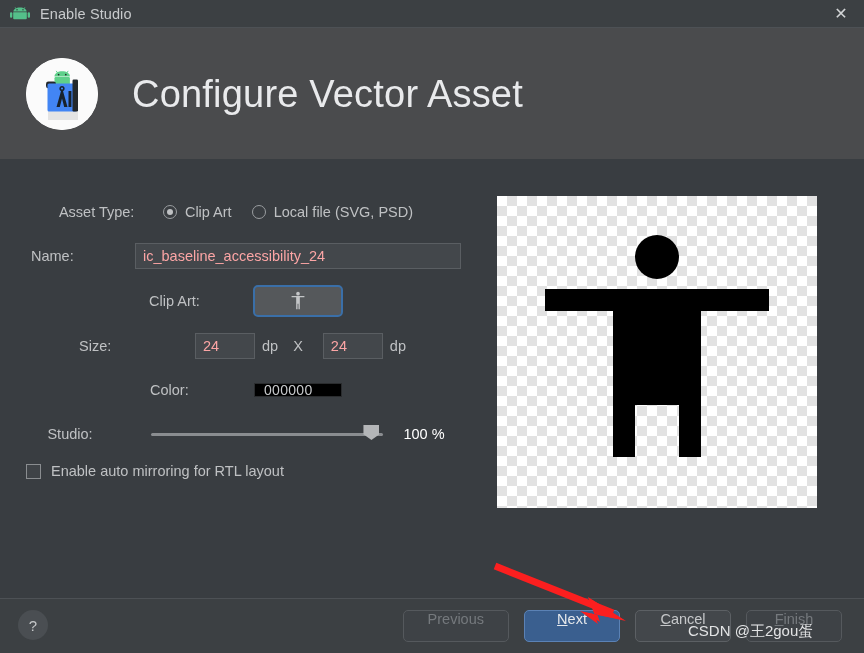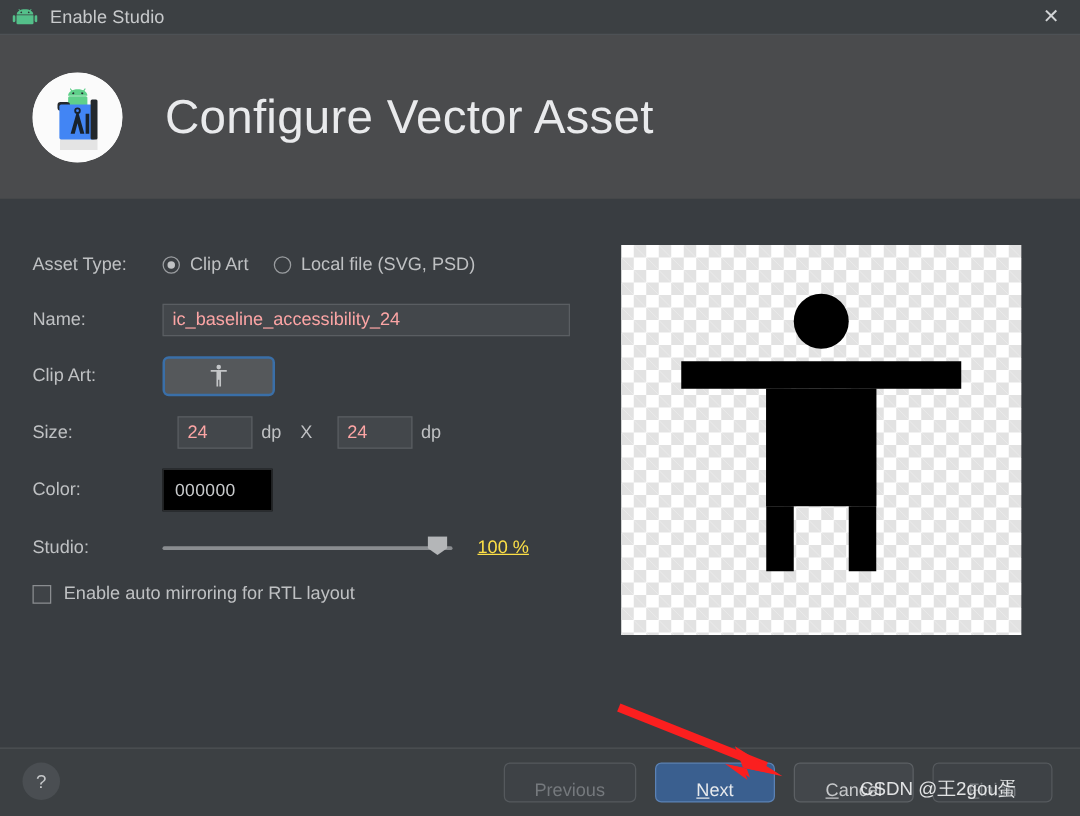--- a/index.html
+++ b/index.html
@@ -82,20 +82,21 @@
     position: absolute;
     left: 26px;
     top: 38px;
     width: 440px;
   }
   .row {
     display: flex;
     align-items: center;
     min-height: 30px;
     margin-bottom: 14px;
+    justify-content: center;
   }
   .row-label {
     width: 104px;
     flex: 0 0 104px;
     color: #bfc1c3;
     font-size: 14.5px;
   }
 
   
   .radio-wrap {
@@ -149,21 +150,21 @@
     border-radius: 5px;
     display: flex;
     align-items: center;
     justify-content: center;
     box-sizing: border-box;
     cursor: default;
   }
 
   
   .color-swatch {
-    width: 88px; height: 34px;
+    width: 88px; height: 14px;
     background: #000000;
     border: 1px solid #2a2c2e;
     display: flex;
     align-items: center;
     box-sizing: border-box;
     cursor: default;
   }
   .color-swatch span {
     color: #c8cacc;
     font-size: 14px;
@@ -189,24 +190,23 @@
   .slider-thumb {
     position: absolute;
     left: 212px;
     top: 3px;
     width: 16px;
     height: 15px;
     background: #b4b6b8;
     clip-path: polygon(0 0, 100% 0, 100% 62%, 50% 100%, 0 62%);
   }
   .slider-value {
-    color: #fde047;
+    color: #ffffff;
     font-size: 14.5px;
     margin-left: 20px;
-    text-decoration: underline;
   }
 
   
   .checkbox-row {
     display: flex;
     align-items: center;
     margin-top: 4px;
     cursor: default;
   }
   .checkbox {
@@ -267,21 +267,21 @@
     height: 32px;
     min-width: 96px;
     padding: 0 24px;
     border-radius: 5px;
     border: 1px solid #5c6064;
     background: #43474b;
     color: #c6c8ca;
     font-size: 14.5px;
     font-family: "Liberation Sans", sans-serif;
     display: flex;
-    align-items: flex-end;
+    align-items: flex-start;
     justify-content: center;
     box-sizing: border-box;
     cursor: default;
   }
   .btn.primary {
     background: #3a5f8f;
     border-color: #5b82b5;
     color: #e6e9ec;
   }
   .btn.disabled {

